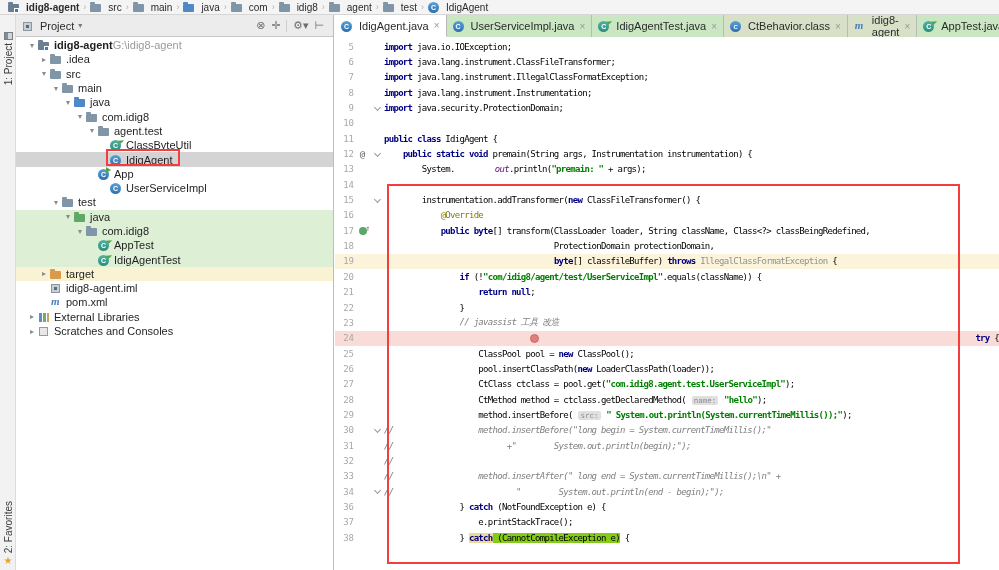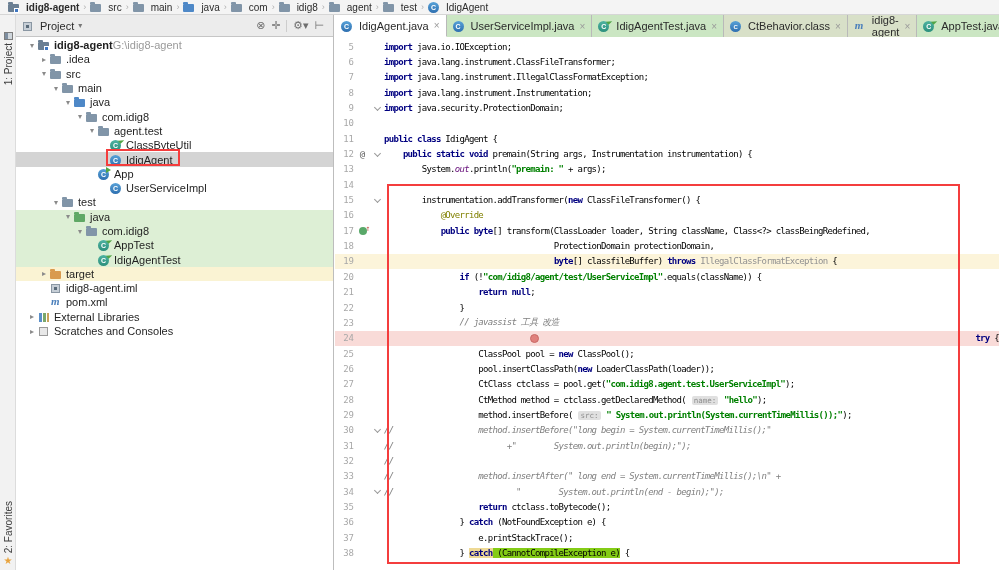--- a/index.html
+++ b/index.html
@@ -94,21 +94,21 @@
   .chev { width:5px; height:5px; border-right:1px solid #9a9a9a; border-bottom:1px solid #9a9a9a; transform:rotate(45deg); margin-top:-2px; }
   .bp { width:9px; height:9px; border-radius:50%; background:#e0807c; border:1px solid #c96a66; }
   .ovr { width:8px; height:8px; border-radius:50%; background:#59a869; position:relative; }
   .ovr::after { content:"\2191"; position:absolute; left:7px; top:-3px; color:#c05a4f; font-size:8px; letter-spacing:0; }
   .atg { color:#555; font-size:9px; letter-spacing:0; }
   .txt { white-space:pre; flex:none; }
   .k { color:#000080; font-weight:bold; }
   .s { color:#008000; font-weight:bold; }
   .c { color:#808080; font-style:italic; }
   .a { color:#808000; }
-  .f { color:#660E7A; font-style:italic; }
+  .f { color:#660E7A; font-style:italic;margin-left:40px; }
   .g { color:#909090; }
   .kh { color:#000080; font-weight:bold; background:#eed995; }
   .ph { background:#84cc16; }
   .h { background:#e0e0e0; color:#8c8c8c; border-radius:2px; padding:0 2px; font-size:7.5px; letter-spacing:0; margin:0 1px; }
 
   
   .redrect { position:absolute; border:2px solid #f43d3d; z-index:6; pointer-events:none; }
   #red-editor { left:387px; top:184px; width:573px; height:380px; }
   #red-tree { left:106px; top:149px; width:74px; height:17px; }
 </style>
@@ -602,26 +602,20 @@
         </div>
         <div class="cl">
           <span class="ln">34</span>
           <span class="gi"></span>
           <span class="fi">
             <span class="chev"></span>
           </span>
           <span class="txt"><span class="c">//                          "        System.out.println(end - begin);");</span></span>
         </div>
         <div class="cl">
-          <span class="ln">35</span>
-          <span class="gi"></span>
-          <span class="fi"></span>
-          <span class="txt"><span class="p">                    </span><span class="k">return</span><span class="p"> ctclass.toBytecode();</span></span>
-        </div>
-        <div class="cl">
           <span class="ln">36</span>
           <span class="gi"></span>
           <span class="fi"></span>
           <span class="txt"><span class="p">                } </span><span class="k">catch</span><span class="p"> (NotFoundException e) {</span></span>
         </div>
         <div class="cl">
           <span class="ln">37</span>
           <span class="gi"></span>
           <span class="fi"></span>
           <span class="txt"><span class="p">                    e.printStackTrace();</span></span>

